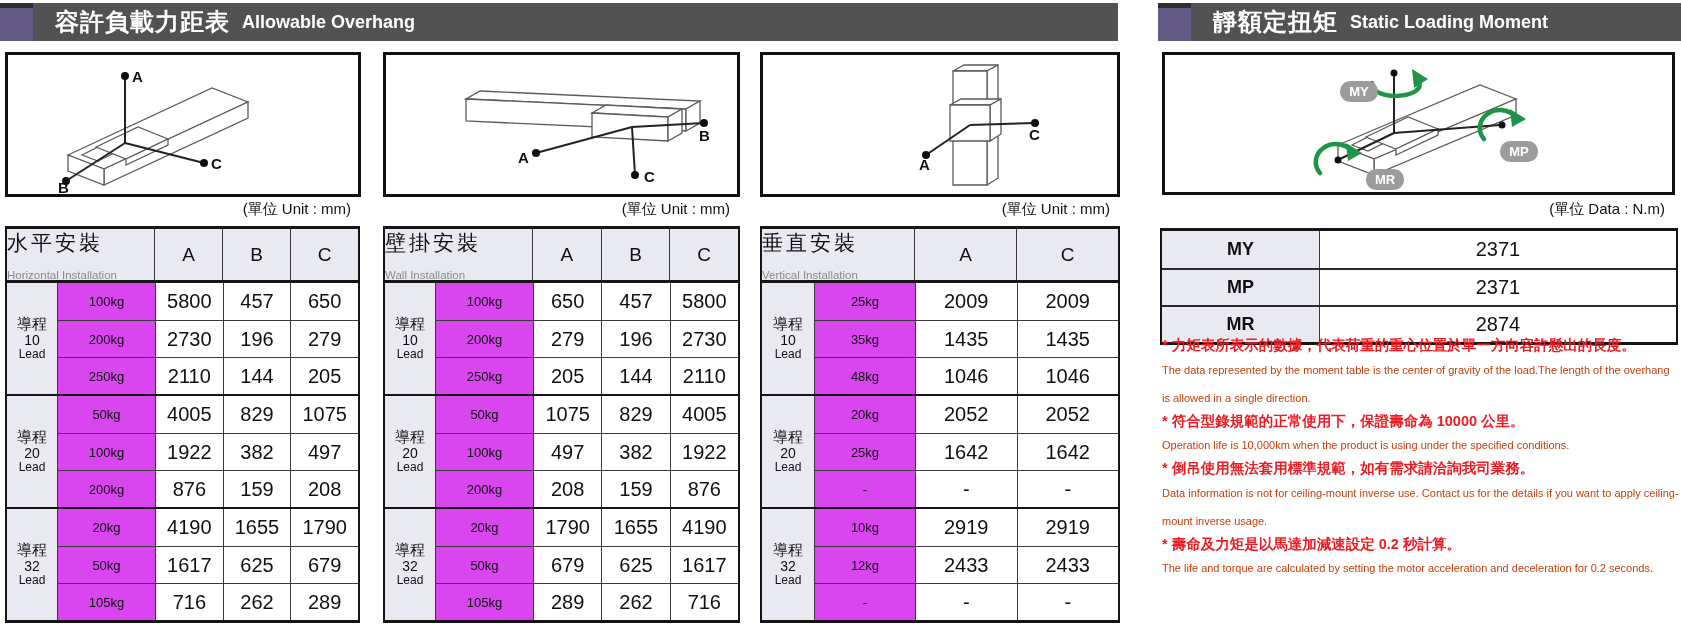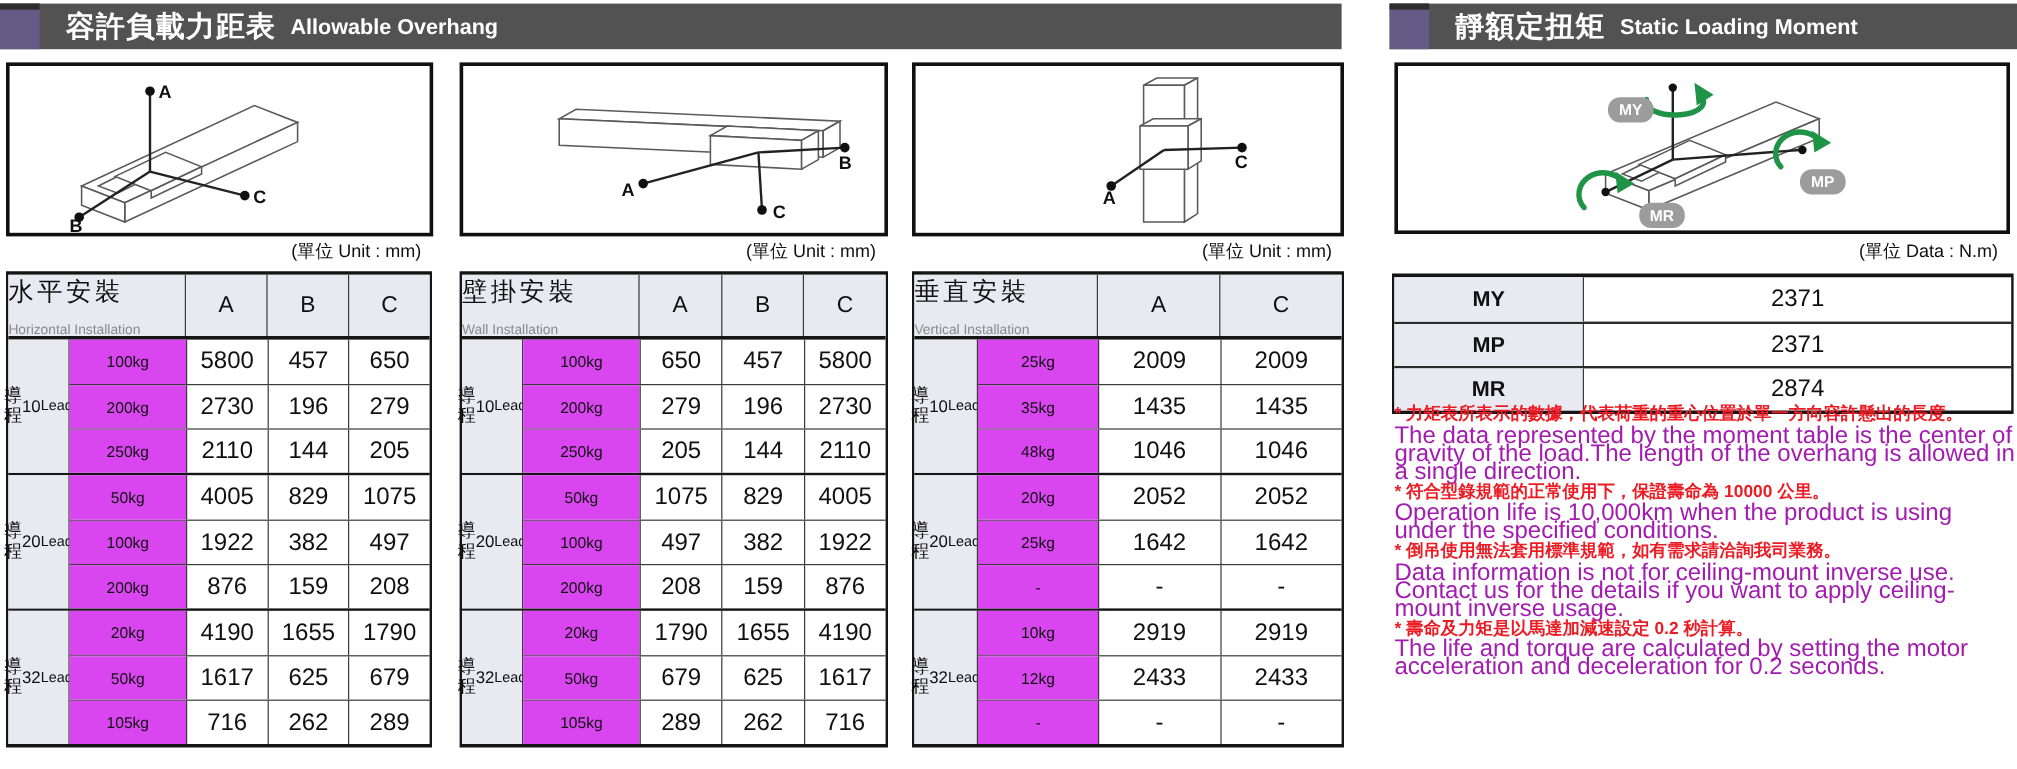--- a/index.html
+++ b/index.html
@@ -27,21 +27,21 @@
   .tbl{position:absolute;top:226px;border:2px solid #151515;border-top-width:3px;border-bottom-width:3px;background:#fff}
   .thead{display:flex;height:54px;background:#e9e9f2;border-bottom:3px solid #151515}
   .hname{display:flex;flex-direction:column;align-items:flex-start;justify-content:center;flex:none}
   .t12 .hname{width:147px}
   .t3 .hname{width:152px}
   .nzh{font-size:21px;color:#101010;letter-spacing:3px}
   .nen{font-size:11.5px;color:#8a8a8a;margin-top:12px}
   .hcol{flex:1;border-left:1px solid #3a3a3a;display:flex;align-items:center;justify-content:center;font-size:19px}
   .group{display:flex}
   .group + .group{border-top:2px solid #151515}
-  .lead{width:50px;background:#e9e9f2;display:flex;flex-direction:row;align-items:center;justify-content:center;line-height:1.08;flex:none}
+  .lead{width:50px;background:#e9e9f2;display:flex;flex-direction:column;align-items:center;justify-content:center;line-height:1.08;flex:none}
   .t3 .lead{width:52px}
   .lzh{font-size:15px}
   .lnum{font-size:14px}
   .len{font-size:12px}
   .rows{flex:1;border-left:1px solid #3a3a3a}
   .row{display:flex;height:37px}
   .row + .row{border-top:1px solid #3a3a3a}
   .load{width:97px;background:#d946ef;display:flex;align-items:center;justify-content:center;font-size:13px;flex:none}
   .t3 .load{width:100px}
   .vals{flex:1;display:flex}
@@ -50,21 +50,21 @@
   
   .mtbl{position:absolute;left:1160px;top:228px;width:518px;border:2px solid #151515;border-top-width:3px;border-bottom-width:3px;background:#fff}
   .mrow{display:flex;height:37px}
   .mrow + .mrow{border-top:2px solid #2a2a2a}
   .mlabel{width:158px;background:#e9e9f2;border-right:1px solid #3a3a3a;display:flex;align-items:center;justify-content:center;font-weight:bold;font-size:18px;flex:none}
   .mvalue{flex:1;display:flex;align-items:center;justify-content:center;font-size:20px}
 
   
   .notes{position:absolute;left:1162px;top:336px;width:517px}
   .note-zh{color:#ed1c24;font-weight:bold;font-size:14.5px;line-height:19.5px}
-  .note-en{color:#a21caf;font-size:20px;line-height:15px}
+  .note-en{color:#c2410c;font-size:11px;line-height:28px}
 </style>
 </head>
 <body>
 
 <div class="canvas">
 
   <div class="banner" style="left:0;width:1118px">
     <div class="accent"></div>
     <div class="btext">
       <span class="bzh">容許負載力距表</span>

